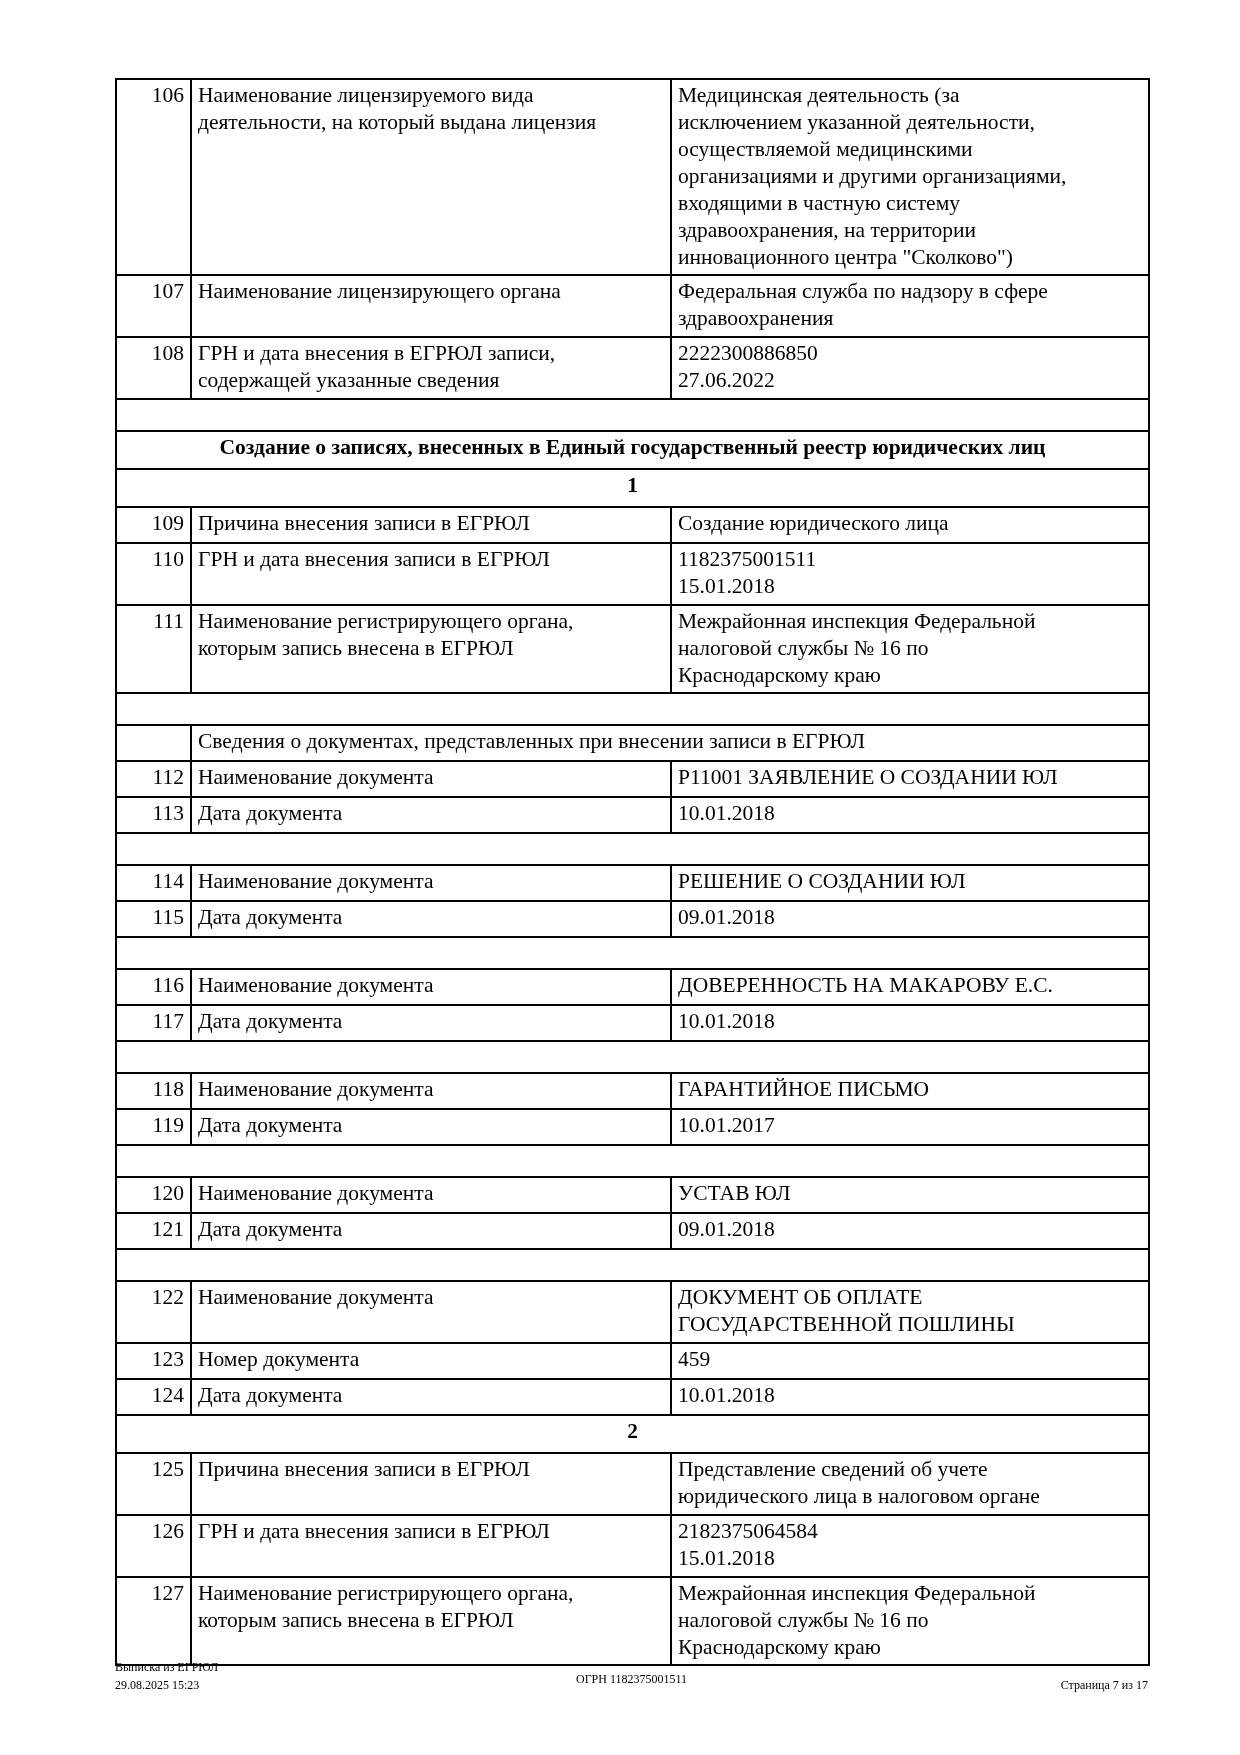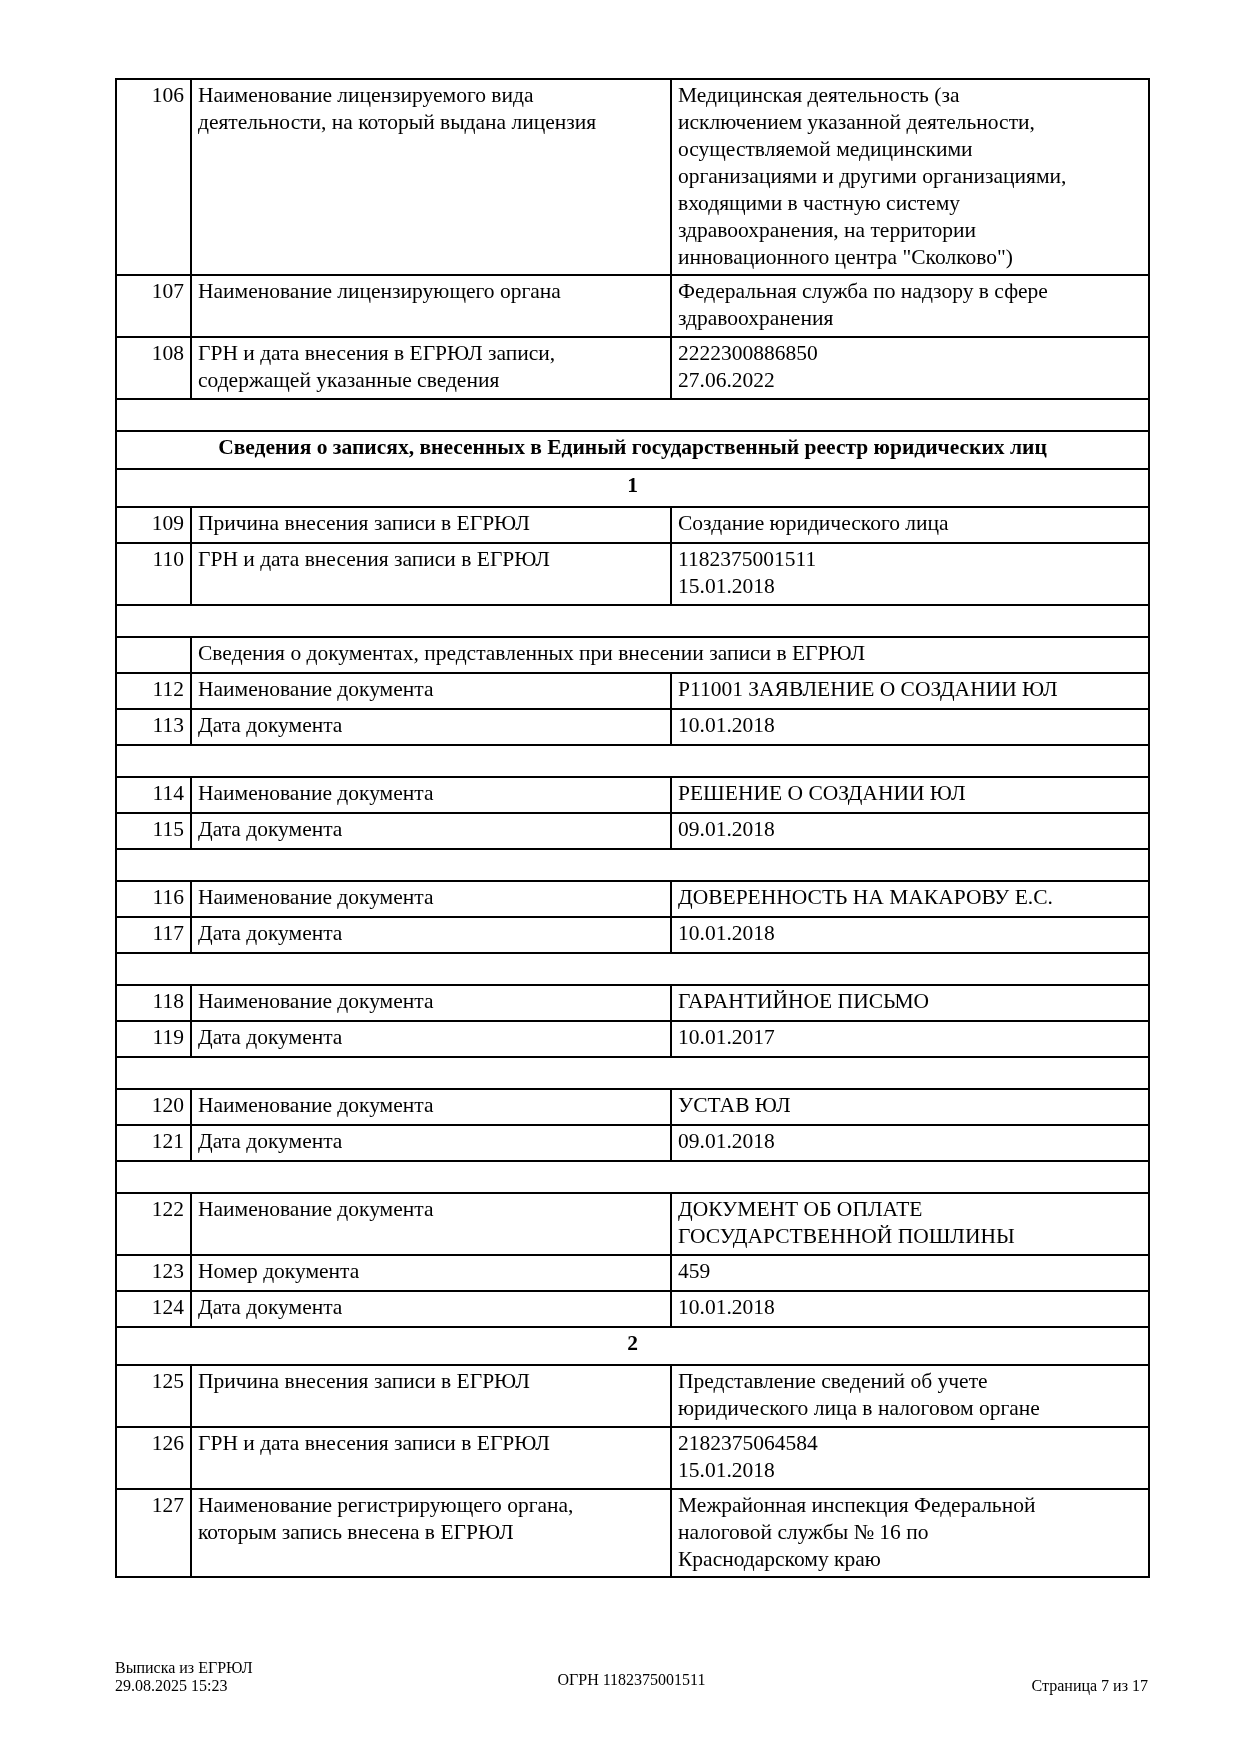--- a/index.html
+++ b/index.html
@@ -53,21 +53,21 @@
     height: 31px;
     font-weight: bold;
     text-align: center;
   }
   tr.subhead td { height: 29px; }
   .footer {
     position: absolute;
     left: 115px;
     top: 1659px;
     width: 1033px;
-    font-size: 16px;
+    font-size: 12px;
     line-height: 17.5px;
   }
   .f-left { position: relative; }
   .f-center {
     position: absolute;
     left: 0;
     right: 0;
     top: 12px;
     text-align: center;
   }
@@ -113,35 +113,43 @@
         <td class="num">108</td>
         <td class="label">ГРН и дата внесения в ЕГРЮЛ записи,
 содержащей указанные сведения</td>
         <td class="value">2222300886850
 27.06.2022</td>
       </tr>
       <tr class="spacer">
         <td colspan="3"></td>
       </tr>
       <tr class="section">
-        <td colspan="3">Сведения о записях, внесенных в Единый государственный реестр юридических лиц</td>
+        <td colspan="3">Создание о записях, внесенных в Единый государственный реестр юридических лиц</td>
       </tr>
       <tr class="group">
         <td colspan="3">1</td>
       </tr>
       <tr class="rh1">
         <td class="num">109</td>
         <td class="label">Причина внесения записи в ЕГРЮЛ</td>
         <td class="value">Создание юридического лица</td>
       </tr>
       <tr class="rh2">
         <td class="num">110</td>
         <td class="label">ГРН и дата внесения записи в ЕГРЮЛ</td>
         <td class="value">1182375001511
 15.01.2018</td>
+      </tr>
+      <tr class="rh3">
+        <td class="num">111</td>
+        <td class="label">Наименование регистрирующего органа,
+которым запись внесена в ЕГРЮЛ</td>
+        <td class="value">Межрайонная инспекция Федеральной
+налоговой службы № 16 по
+Краснодарскому краю</td>
       </tr>
       <tr class="spacer">
         <td colspan="3"></td>
       </tr>
       <tr class="subhead">
         <td class="num"></td>
         <td colspan="2">Сведения о документах, представленных при внесении записи в ЕГРЮЛ</td>
       </tr>
       <tr class="rh1">
         <td class="num">112</td>

